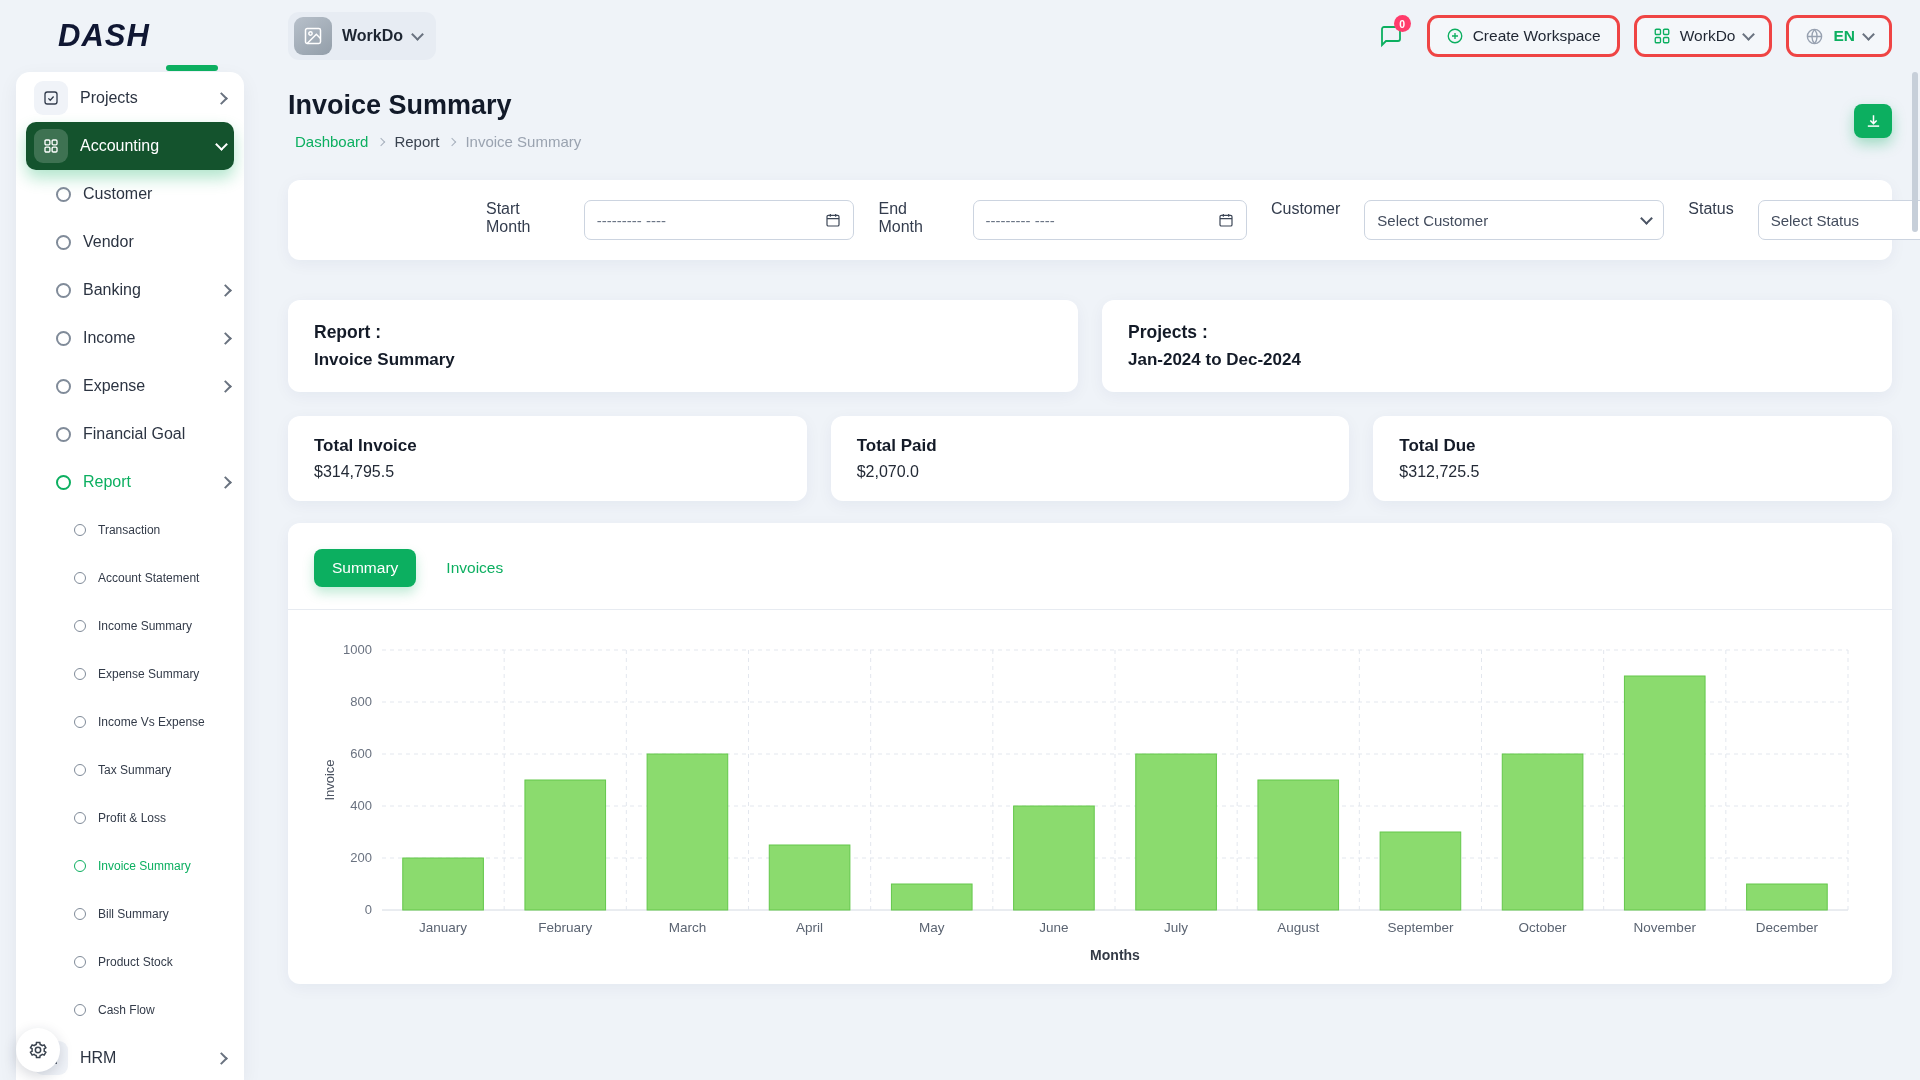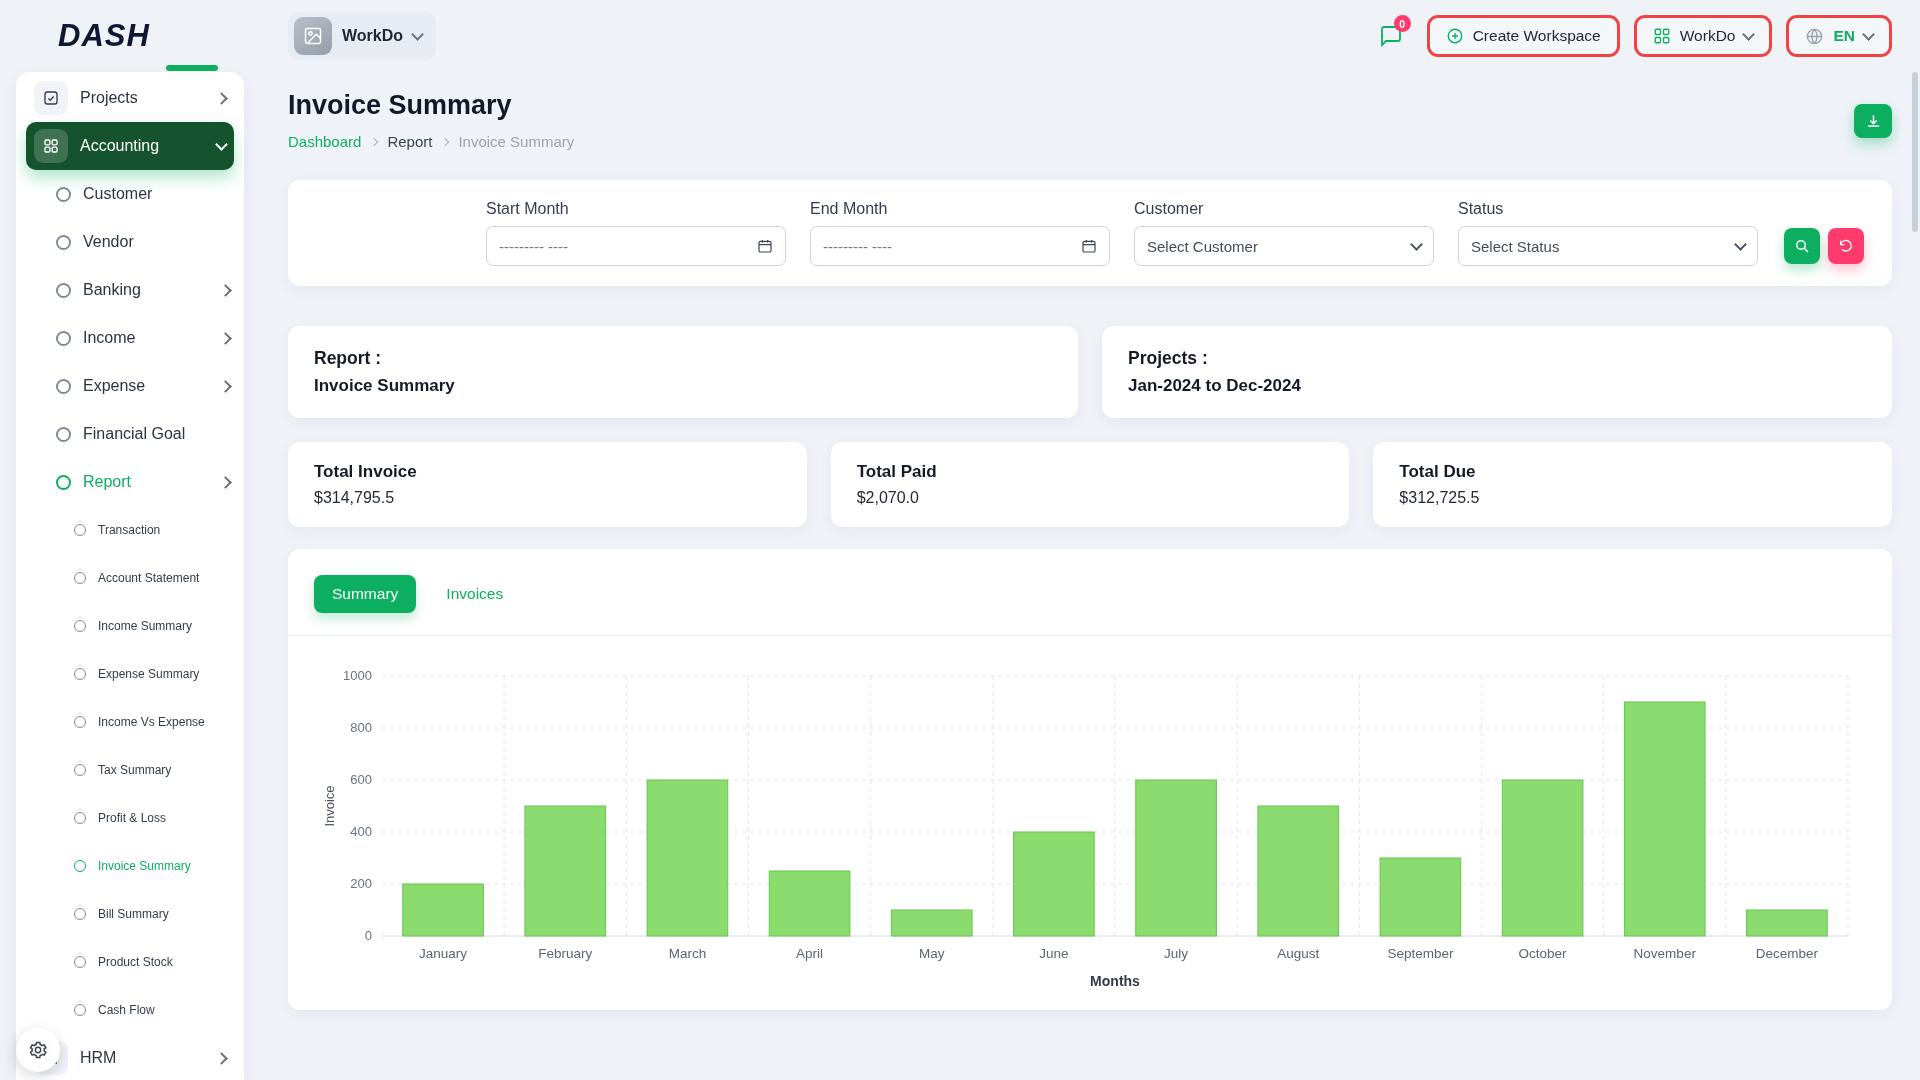--- a/index.html
+++ b/index.html
@@ -45,31 +45,31 @@
   .badge { position:absolute; top:0; right:2px; min-width:17px; height:17px; border-radius:9px; background:#ff3b6b; color:#fff;
            font-size:10.5px; font-weight:700; display:flex; align-items:center; justify-content:center; padding:0 4px; }
   .pill { height:42px; display:inline-flex; align-items:center; gap:9px; padding:0 16px; border:3px solid #ef4444;
           border-radius:11px; font-size:15.5px; color:#1f2632; background:rgba(255,255,255,.35); }
   .pill .green { color:#0caf60; font-weight:600; }
 
   
   main { padding:0 28px 28px; }
   .title-row { display:flex; align-items:flex-start; justify-content:space-between; margin-top:18px; }
   h1 { font-size:27px; font-weight:700; color:#121a29; margin-bottom:12px; }
-  .crumbs { display:flex; align-items:center; gap:10px; font-size:15px; }
+  .crumbs { display:flex; align-items:center; gap:10px; font-size:15px;margin-left:7px; }
   .crumbs a { color:#0caf60; text-decoration:none; cursor:pointer; }
   .crumbs .mid { color:#39424f; cursor:pointer; }
   .crumbs .cur { color:#9aa3b0; }
   .dl-btn { width:38px; height:34px; border-radius:8px; background:#0caf60; display:flex; align-items:center; justify-content:center;
             box-shadow:0 6px 14px rgba(12,175,96,.35); margin-top:14px; }
 
   .card { background:#fff; border-radius:12px; box-shadow:0 4px 16px rgba(27,46,94,.05); }
   .filter-card { margin-top:30px; padding:20px 28px; display:flex; align-items:flex-end; gap:24px; }
   .spacer { width:146px; min-width:146px; }
-  .field { display:flex; flex-direction:column; gap:8px; }
+  .field { display:flex; flex-direction:row; gap:24px; }
   .flabel { font-size:16px; color:#333c4d; font-weight:500; }
   .fakefield { width:300px; height:40px; border:1px solid #ccd4e0; border-radius:7px; display:flex; align-items:center;
                padding:0 12px; font-size:15px; color:#6c7686; background:#fff; cursor:pointer; }
   .fakefield .txt { flex:1; }
   .fakefield.select { color:#434c5d; }
   .fakefield .chev { border-color:#4a5363; margin-top:-3px; }
   .fbtns { display:flex; gap:8px; margin-left:auto; padding-bottom:2px; }
   .sq-btn { width:36px; height:36px; border-radius:8px; display:flex; align-items:center; justify-content:center; }
   .sq-btn.search { background:#0caf60; box-shadow:0 6px 12px rgba(12,175,96,.3); }
   .sq-btn.reset  { background:#ff3b6b; box-shadow:0 6px 12px rgba(255,59,107,.3); }

